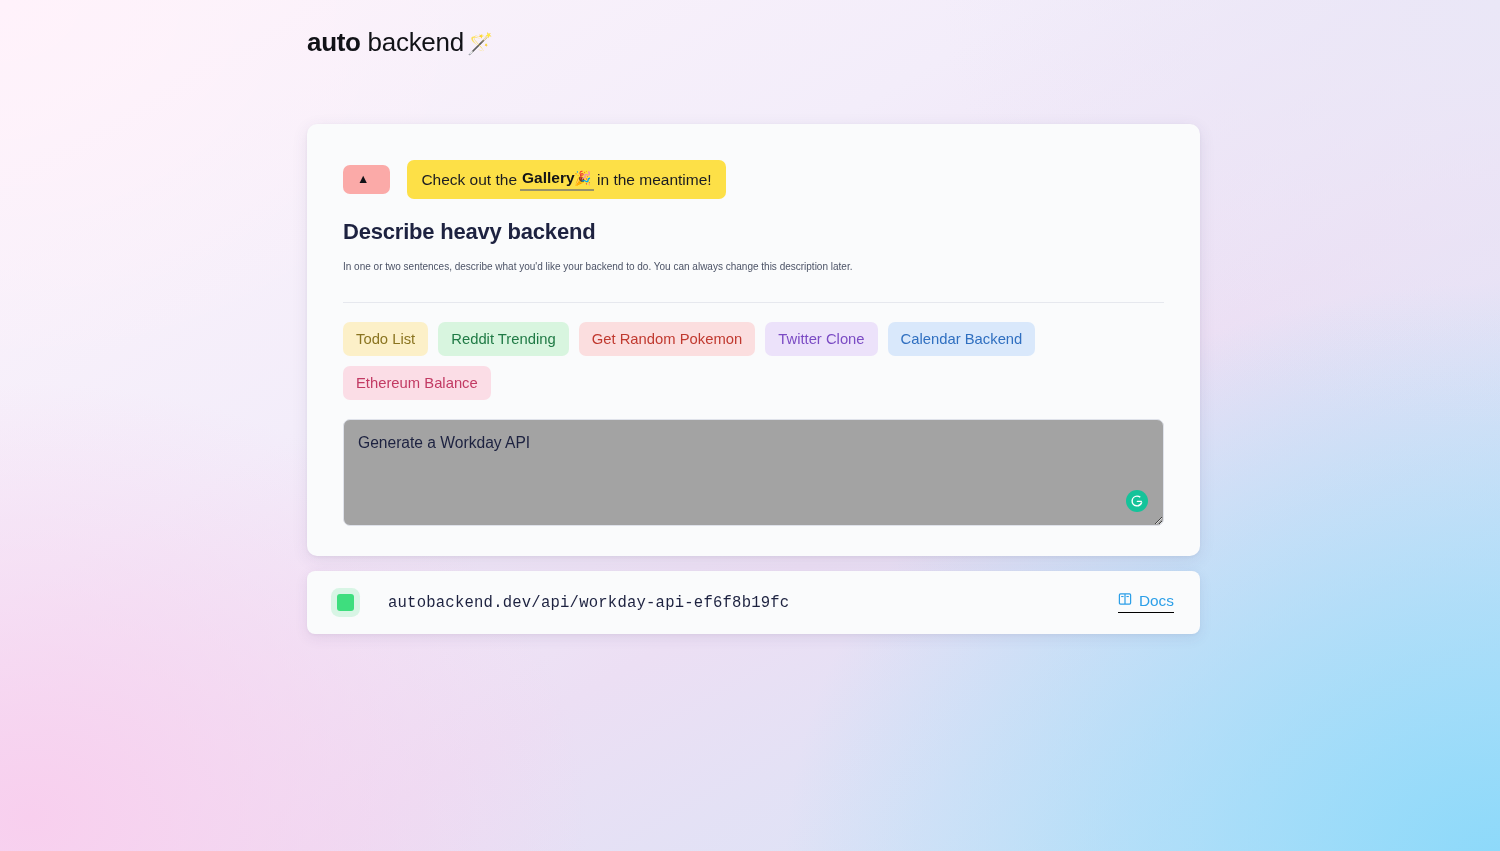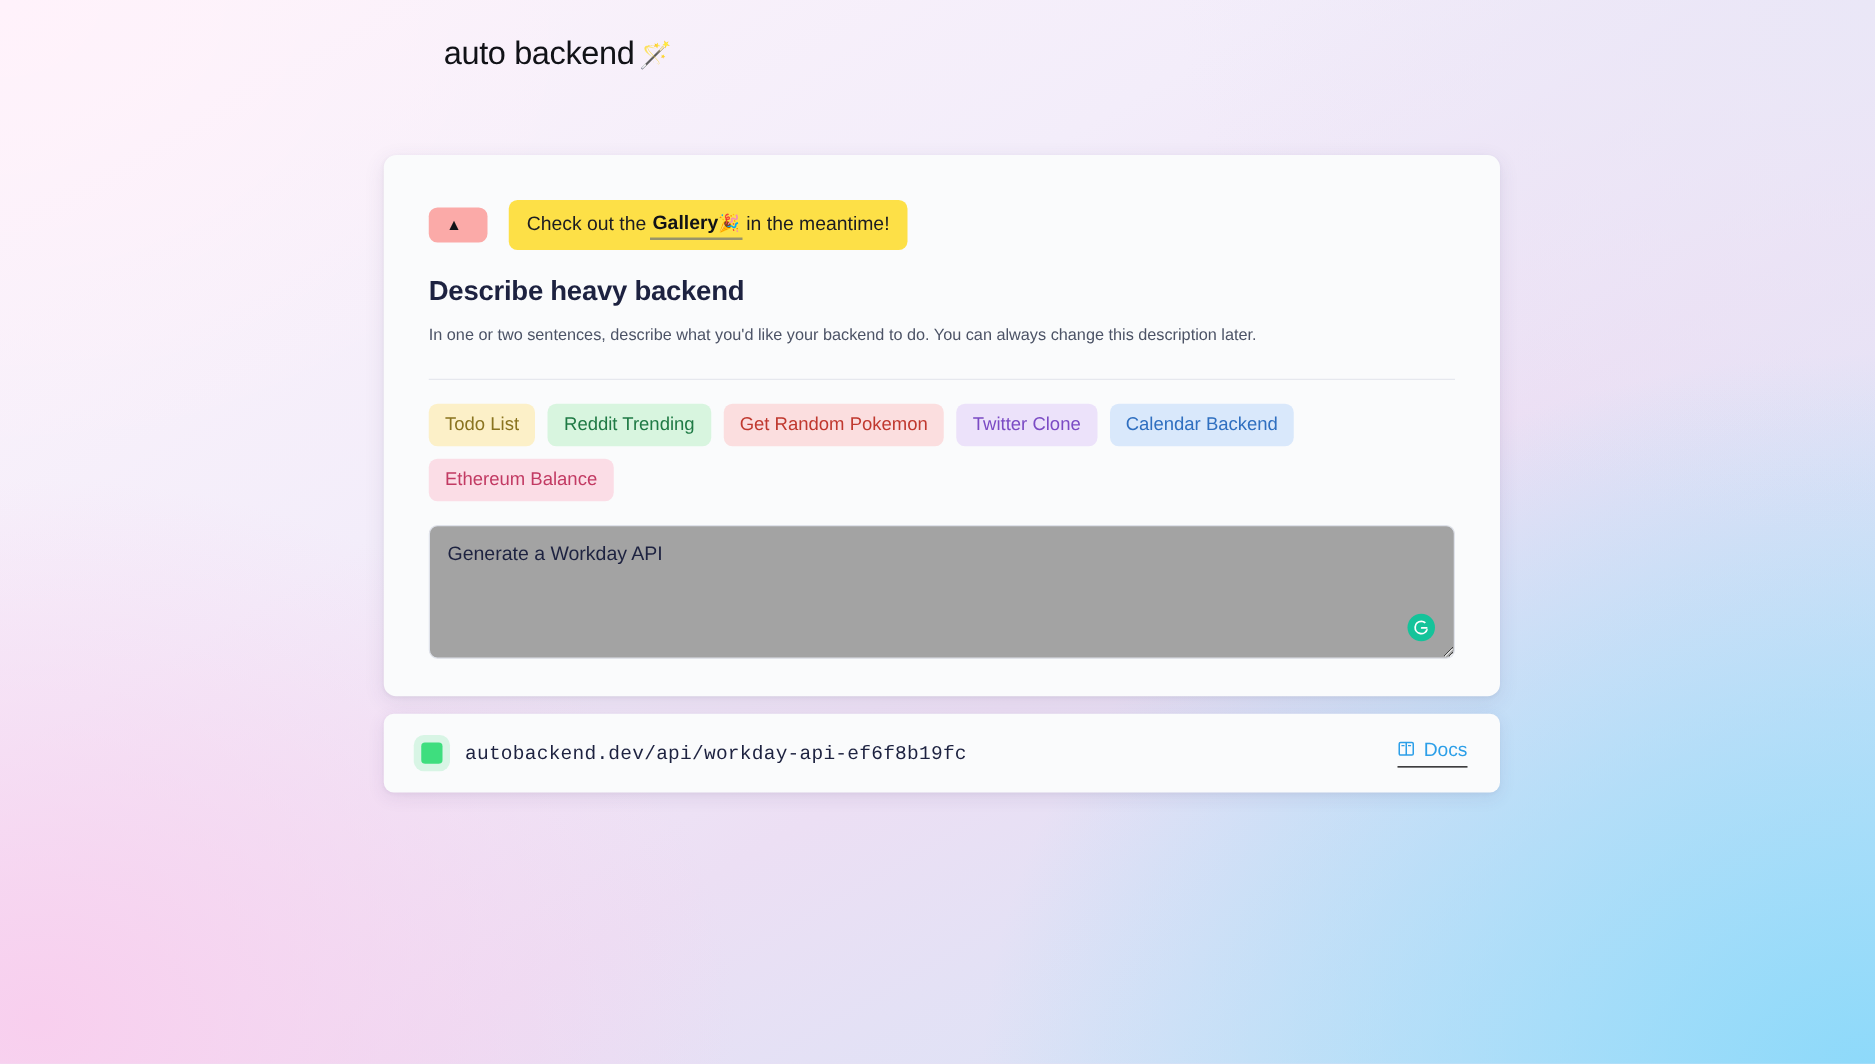--- a/index.html
+++ b/index.html
@@ -33,21 +33,21 @@
   .logo {
     position: absolute;
     left: 307px;
     top: 26px;
     font-size: 26px;
     line-height: 32px;
     color: #111217;
     letter-spacing: -0.3px;
     white-space: nowrap;
   }
-  .logo-auto { font-weight: 400; margin-left: 48px; }
+  .logo-auto { font-weight: 700; }
   .logo-backend { font-weight: 400; }
   .logo-wand { font-size: 21px; margin-left: 4px; }
 
   
   .card {
     position: absolute;
     left: 307px;
     top: 124px;
     width: 893px;
     background: #fafbfc;
@@ -102,21 +102,21 @@
   .title {
     margin: 0 0 10px 0;
     font-size: 22px;
     line-height: 28px;
     font-weight: 700;
     color: #1d2240;
     letter-spacing: -0.2px;
   }
   .subtitle {
     margin: 0;
-    font-size: 13px;
+    font-size: 10px;
     line-height: 22px;
     color: #4c5366;
   }
 
   .divider {
     height: 1px;
     background: #e6e8ee;
     margin: 24px 0 19px 0;
   }
 
@@ -212,21 +212,21 @@
     border-radius: 8px;
     box-shadow: 0 4px 14px rgba(70, 60, 110, 0.09), 0 1px 3px rgba(70,60,110,0.05);
     display: flex;
     align-items: center;
     justify-content: space-between;
     padding: 0 26px 0 30px;
   }
   .endpoint-left {
     display: flex;
     align-items: center;
-    gap: 18px;
+    gap: 34px;
   }
   .status-dot {
     width: 17px;
     height: 17px;
     border-radius: 3px;
     background: #3ede7e;
     box-shadow: 0 0 0 6px rgba(62, 222, 126, 0.18);
   }
   .endpoint-url {
     font-family: "Liberation Mono", "DejaVu Sans Mono", monospace;

